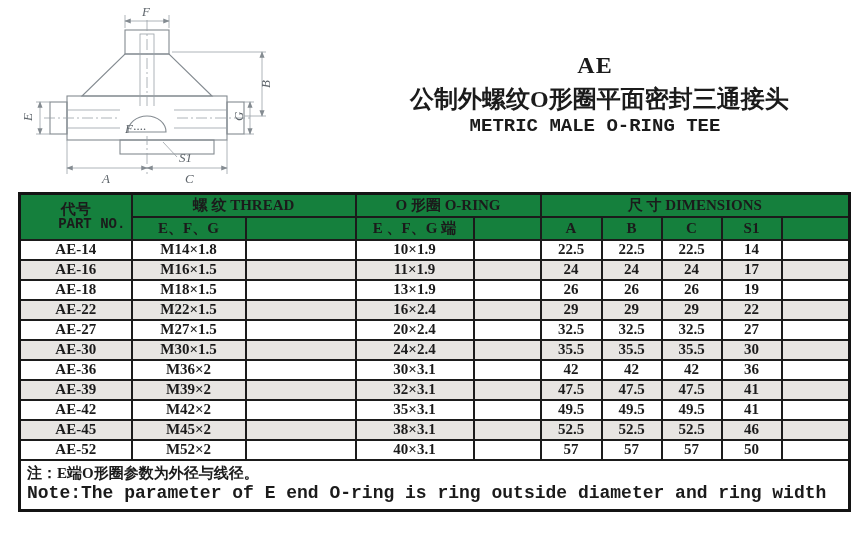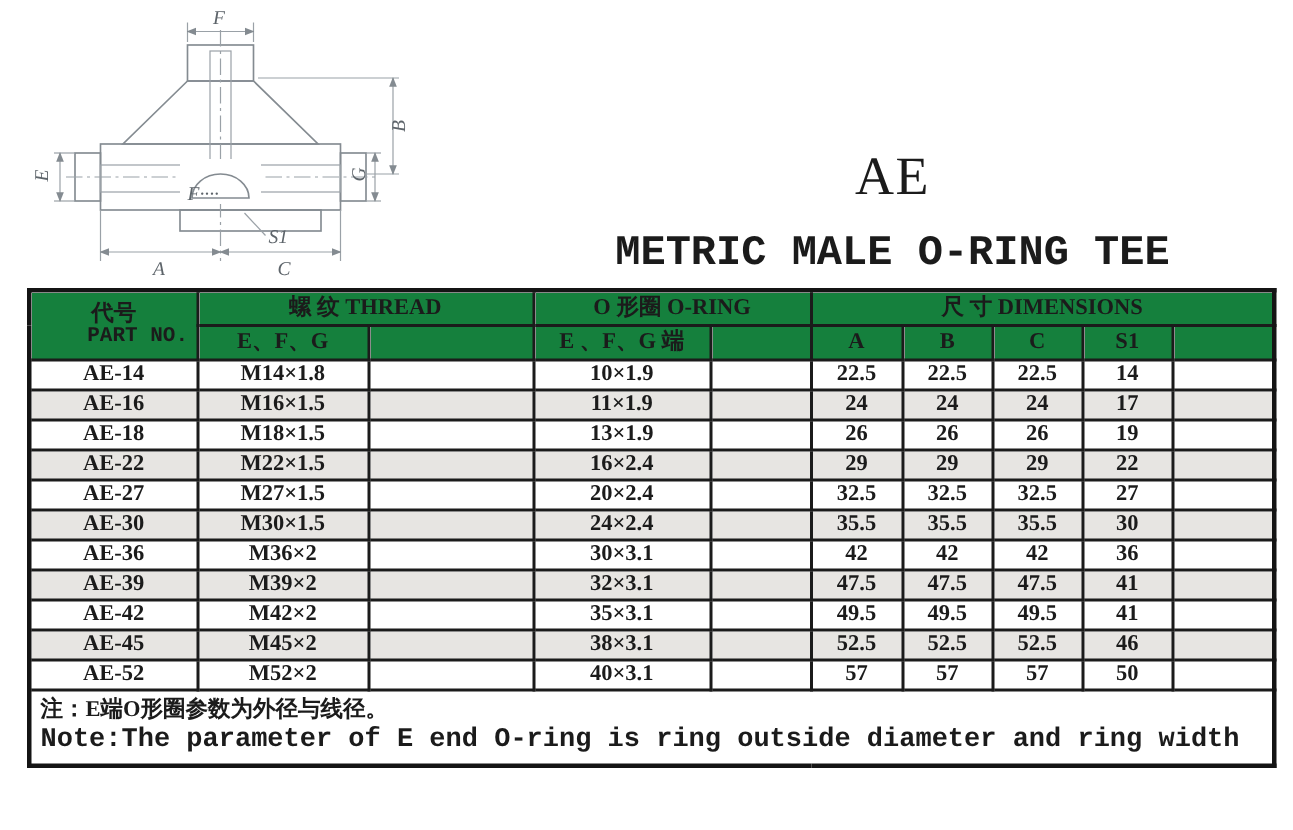--- a/index.html
+++ b/index.html
@@ -5,23 +5,23 @@
   * { margin:0; padding:0; box-sizing:border-box; }
   body { background:#ffffff; }
   .page {
     position:relative; width:862px; height:553px; background:#ffffff;
     font-family:"Liberation Serif","DejaVu Serif",serif; color:#1b1b1b; overflow:hidden;
   }
 
   
   .drawing-wrap { position:absolute; left:22px; top:4px; width:258px; height:184px; }
   .title-block { position:absolute; left:410px; top:52px; width:370px; text-align:center; }
-  .series-title { font-size:36px; font-weight:normal; letter-spacing:1px;margin-top:44px; }
+  .series-title { font-size:24px; font-weight:bold; letter-spacing:1px; }
   .title-cn { font-size:24px; font-weight:bold; margin-top:4px; white-space:nowrap; }
-  .title-en { font-family:"Liberation Mono","DejaVu Sans Mono",monospace; font-size:28px; font-weight:bold; margin-top:16px; white-space:nowrap; }
+  .title-en { font-family:"Liberation Mono","DejaVu Sans Mono",monospace; font-size:19px; font-weight:bold; margin-top:0; white-space:nowrap; }
 
   
   table.spec {
     position:absolute; left:18px; top:192px; width:830px;
     border-collapse:collapse; table-layout:fixed;
     border:3px solid #141414;
   }
   table.spec th, table.spec td {
     border:2px solid #1b1b1b; text-align:center; vertical-align:middle;
     font-weight:bold; padding:0; overflow:hidden; white-space:nowrap;
@@ -120,20 +120,21 @@
       <g>
         <line x1="205" y1="136" x2="205" y2="170" class="dwg-thin"></line>
         <line x1="125" y1="164" x2="205" y2="164" class="dwg-thin" marker-start="url(#arr)" marker-end="url(#arr)"></line>
         <text x="163" y="179" class="dwg-label">C</text>
       </g>
     </svg>
   </div>
 
   <div class="title-block">
     <div class="series-title">AE</div>
+    <div class="title-cn">公制外螺纹O形圈平面密封三通接头</div>
     <div class="title-en">METRIC MALE O-RING TEE</div>
   </div>
 
   <table class="spec">
     <colgroup>
       <col style="width:112px">
         <col style="width:114px">
         <col style="width:110px">
       <col style="width:118px">
         <col style="width:67px">

